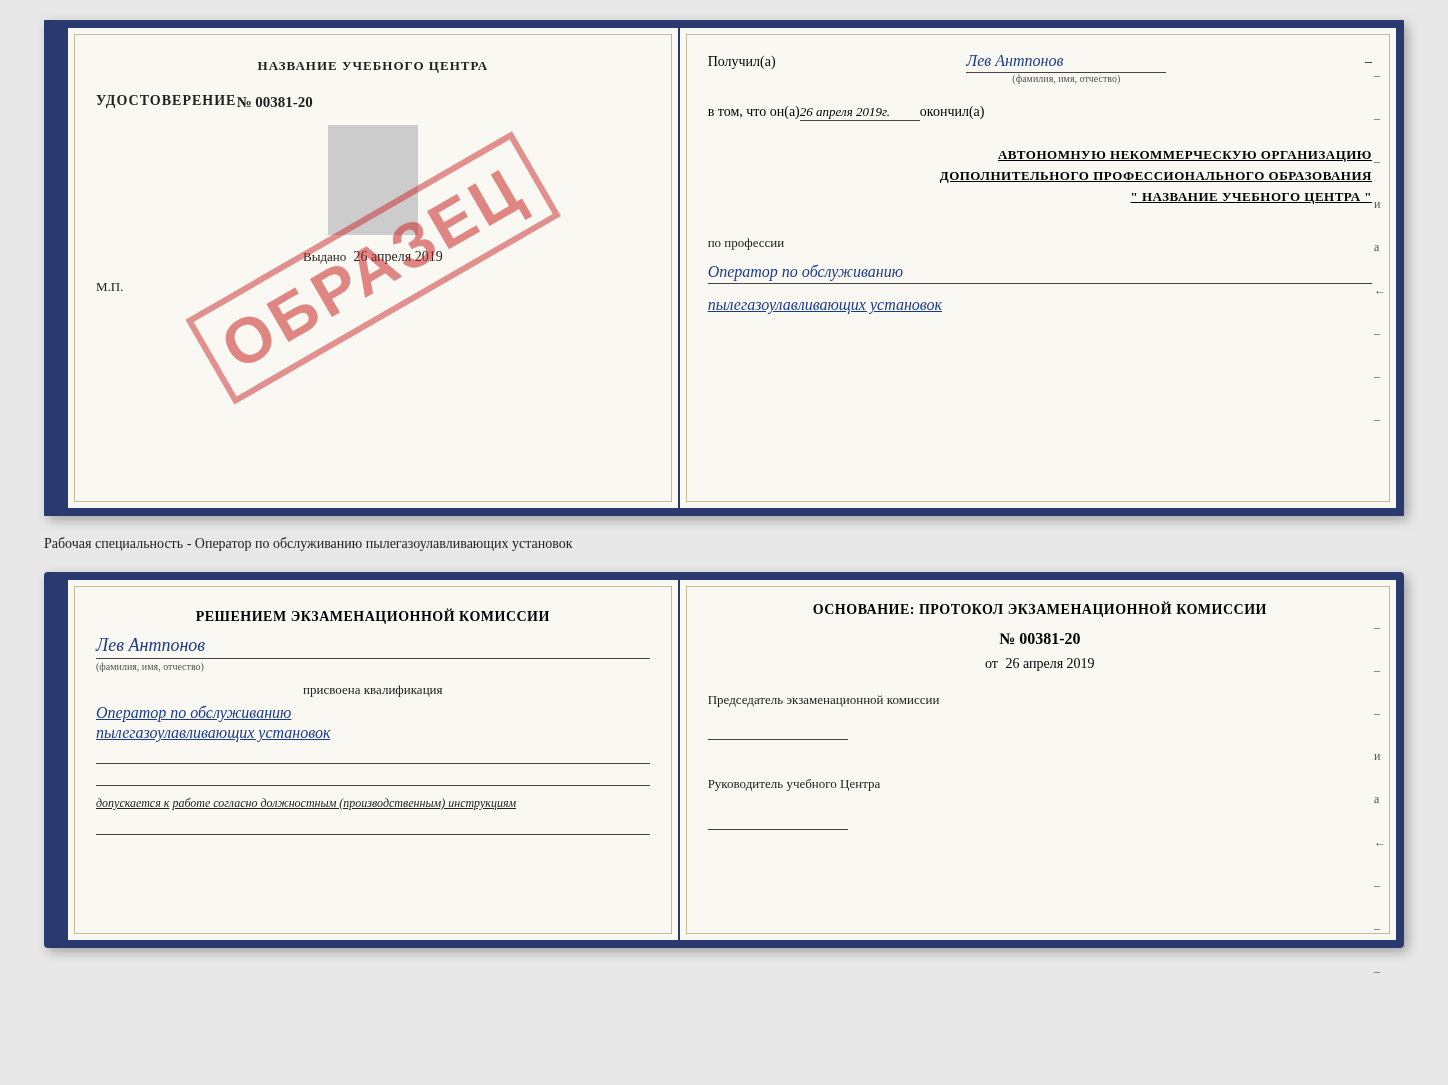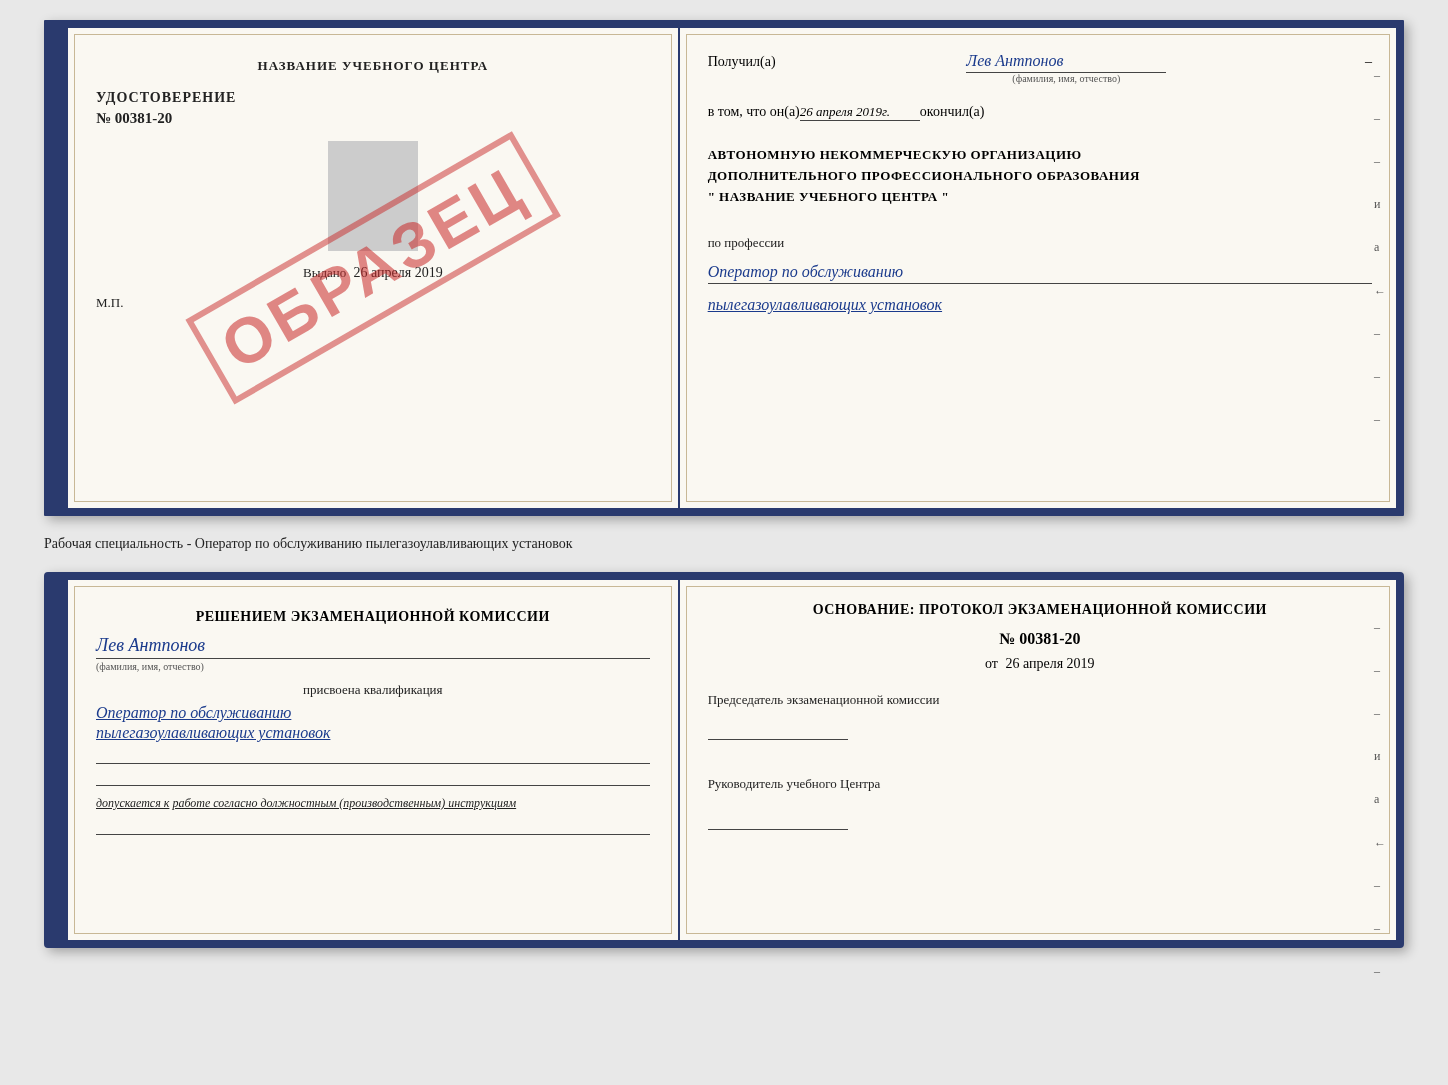--- a/index.html
+++ b/index.html
@@ -65,21 +65,22 @@
       font-size: 13px;
       font-weight: bold;
       letter-spacing: 1px;
       color: #222;
       margin-bottom: 16px;
       text-transform: uppercase;
     }
 
     .udostoverenie-section {
       display: flex;
-      flex-direction: column;
+      flex-direction: row;
+      align-items: center;
       margin-top: 10px;
     }
 
     .cert-label {
       font-size: 14px;
       font-weight: bold;
       color: #222;
       letter-spacing: 1px;
       text-transform: uppercase;
     }
@@ -165,27 +166,28 @@
     }
 
     .date-value {
       font-style: italic;
       border-bottom: 1px solid #444;
       min-width: 120px;
       font-size: 13px;
     }
 
     .org-block {
-      text-align: left;
+      text-align: right;
       font-size: 13px;
       font-weight: bold;
       letter-spacing: 0.5px;
       line-height: 1.6;
       text-transform: uppercase;
       margin: 8px 0;
+      text-decoration: underline;
     }
 
     .profession-label {
       font-size: 13px;
       color: #222;
       margin-top: 12px;
     }
 
     .profession-value {
       font-size: 16px;

